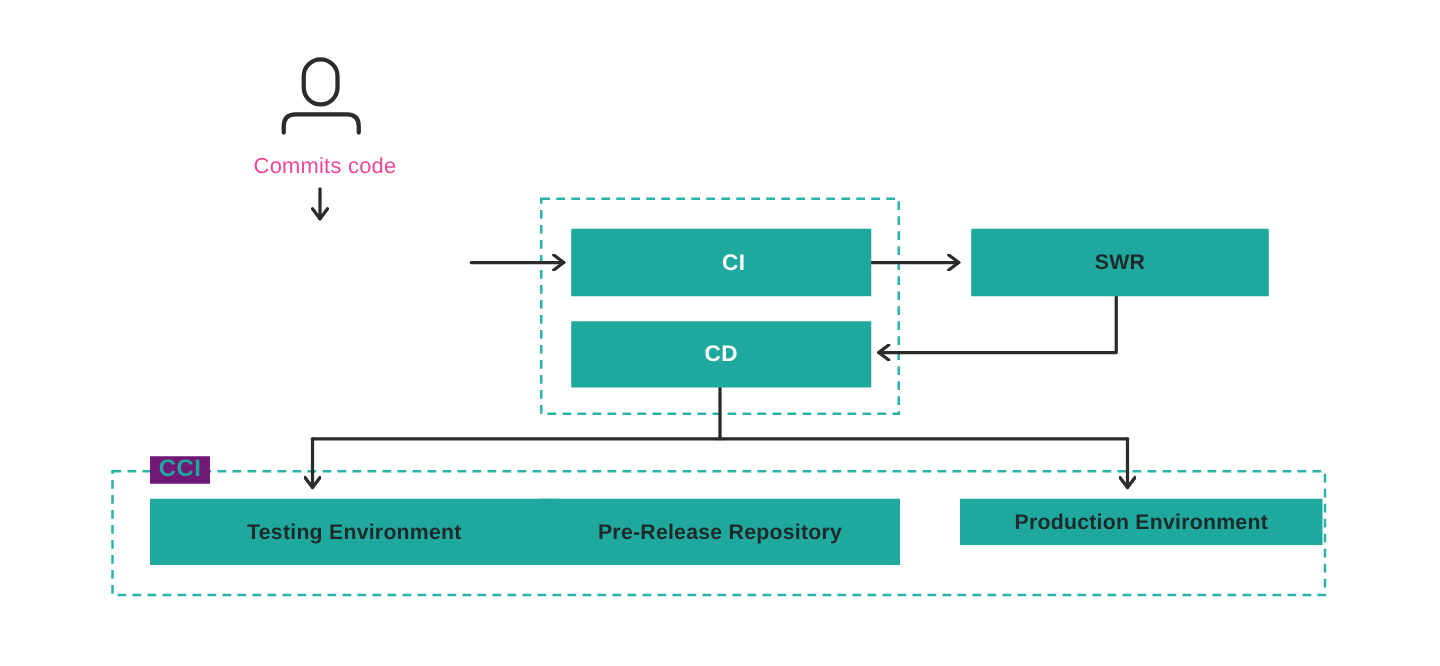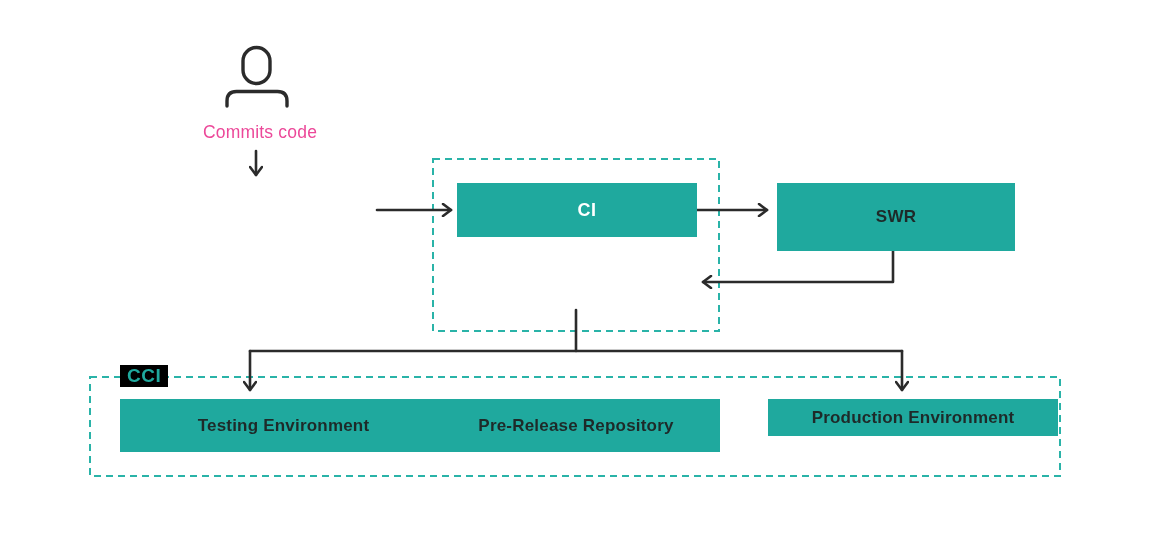--- a/index.html
+++ b/index.html
@@ -49,21 +49,21 @@
     font-size:17.5px;
     font-weight:400;
     letter-spacing:.2px;
     z-index:2;
     white-space:nowrap;
     transform:translateX(-50%);
   }
   .group-label{
     position:absolute;
     color:var(--teal);
-    background:#000000;
+    background:#701a75;
     font-size:19px;
     font-weight:700;
     letter-spacing:.5px;
     padding:0 7px;
     z-index:3;
     white-space:nowrap;
   }
 </style>
 </head>
 <body>
@@ -96,22 +96,23 @@
       <path d="M250,351 L250,390" marker-end="url(#chev)"></path>
       <path d="M902,351 L902,390" marker-end="url(#chev)"></path>
     </g>
   </svg>
 
   <div class="caption" style="left:260px; top:122px;">Commits code</div>
 
 
   <div class="node light" style="left:457px; top:183px; width:240px; height:54px;padding-left:20px;">CI</div>
 
+  <div class="node light" style="left:457px; top:257px; width:240px; height:53px;">CD</div>
 
-  <div class="node" style="left:777px; top:183px; width:238px; height:68px;">SWR</div>
+  <div class="node" style="left:777px; top:183px; width:238px; height:54px;">SWR</div>
 
   <div class="group-label" style="left:120px; top:365px;">CCI</div>
 
   <div class="node" style="left:120px; top:399px; width:327px; height:53px;">Testing Environment</div>
 
   <div class="node" style="left:432px; top:399px; width:288px; height:53px;">Pre-Release Repository</div>
 
   <div class="node" style="left:752px; top:399px; width:290px; height:37px;margin-left:16px;">Production Environment</div>
 
 </div>

